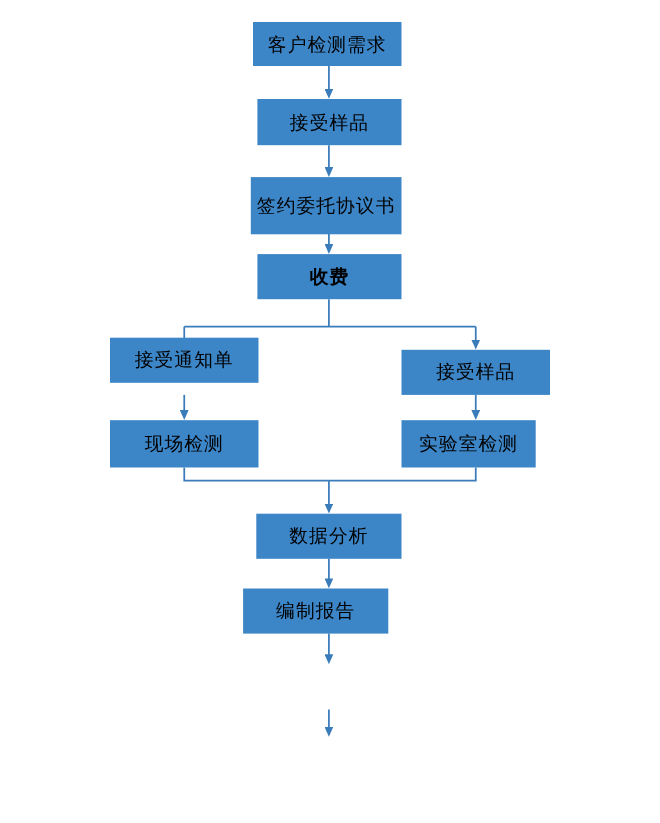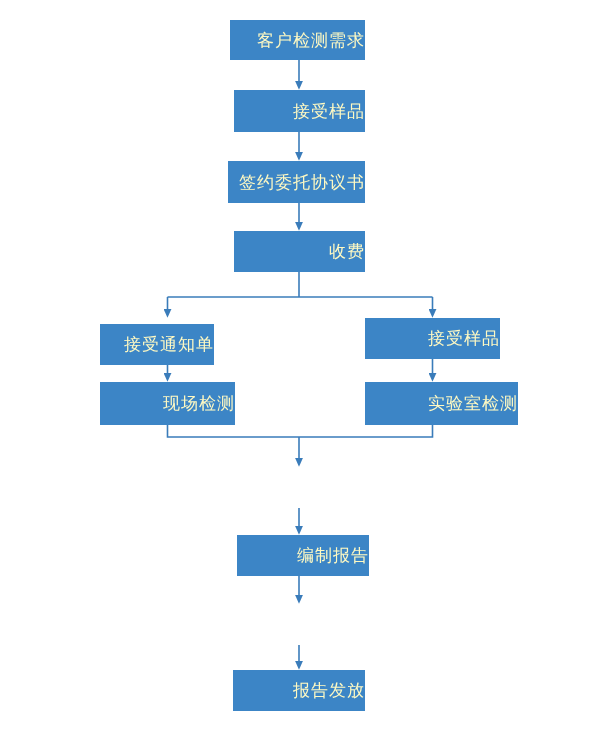--- a/index.html
+++ b/index.html
@@ -25,23 +25,23 @@
     top: 0;
     width: 600px;
     height: 748px;
     pointer-events: none;
   }
   .node {
     position: absolute;
     box-sizing: border-box;
     display: flex;
     align-items: center;
-    justify-content: flex-end;
+    justify-content: center;
     background: #3c85c6;
-    color: #fef9c3;
+    color: #000000;
     font-size: 17px;
     letter-spacing: 1px;
     line-height: 1;
     white-space: nowrap;
     user-select: none;
   }
   .node-label {
     display: block;
   }
 </style>
@@ -89,47 +89,47 @@
   </svg>
 
   <div class="node" style="left:230px; top:20px; width:135px; height:40px;">
     <span class="node-label">客户检测需求</span>
   </div>
 
   <div class="node" style="left:234px; top:90px; width:131px; height:42px;">
     <span class="node-label">接受样品</span>
   </div>
 
-  <div class="node" style="left:228px; top:161px; width:137px; height:42px;">
+  <div class="node" style="left:228px; top:161px; width:137px; height:52px;">
     <span class="node-label">签约委托协议书</span>
   </div>
 
-  <div class="node" style="left:234px; top:231px; width:131px; height:41px;">
+  <div class="node" style="left:234px; top:231px; width:131px; height:41px;font-weight:bold;">
     <span class="node-label">收费</span>
   </div>
 
-  <div class="node" style="left:100px; top:324px; width:114px; height:41px;">
+  <div class="node" style="left:100px; top:307px; width:135px; height:41px;">
     <span class="node-label">接受通知单</span>
   </div>
 
   <div class="node" style="left:100px; top:382px; width:135px; height:43px;">
     <span class="node-label">现场检测</span>
   </div>
 
   <div class="node" style="left:365px; top:318px; width:135px; height:41px;">
     <span class="node-label">接受样品</span>
   </div>
 
-  <div class="node" style="left:365px; top:382px; width:153px; height:43px;">
+  <div class="node" style="left:365px; top:382px; width:122px; height:43px;">
     <span class="node-label">实验室检测</span>
   </div>
 
+  <div class="node" style="left:233px; top:467px; width:132px; height:41px;">
+    <span class="node-label">数据分析</span>
+  </div>
 
-  <div class="node" style="left:237px; top:535px; width:132px; height:41px;">
+  <div class="node" style="left:221px; top:535px; width:132px; height:41px;">
     <span class="node-label">编制报告</span>
   </div>
 
 
-  <div class="node" style="left:233px; top:670px; width:132px; height:41px;">
-    <span class="node-label">报告发放</span>
-  </div>
 
 </div>
 
 </body></html>

